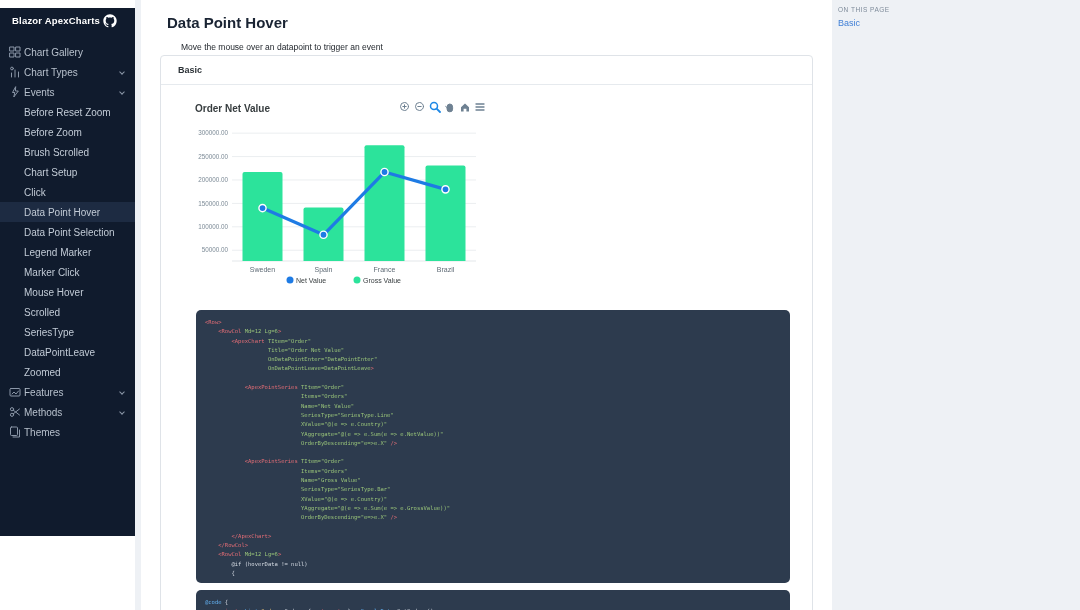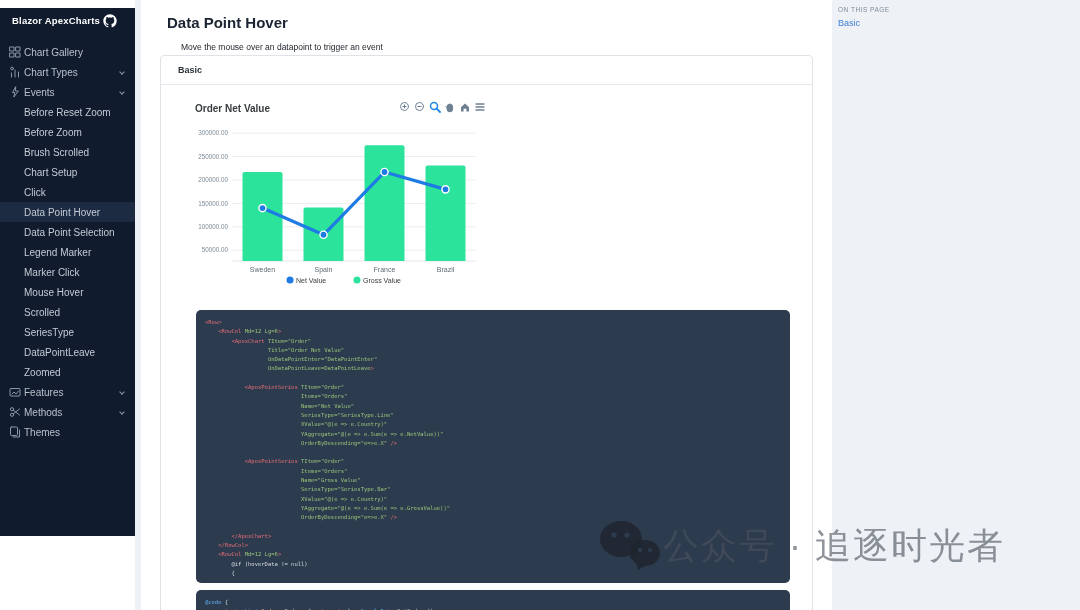--- a/index.html
+++ b/index.html
@@ -268,33 +268,14 @@
   <pre id="code1" class="codeblock"><div class="cl"><span class="t">&lt;Row&gt;</span></div><div class="cl"><span class="t">    &lt;RowCol </span><span class="g">Md=12 Lg=6</span><span class="t">&gt;</span></div><div class="cl"><span class="t">        &lt;ApexChart </span><span class="g">TItem="Order"</span></div><div class="cl"><span class="g">                   Title="Order Net Value"</span></div><div class="cl"><span class="g">                   OnDataPointEnter="DataPointEnter"</span></div><div class="cl"><span class="g">                   OnDataPointLeave=DataPointLeave</span><span class="t">&gt;</span></div><div class="cl">&nbsp;</div><div class="cl"><span class="t">            &lt;ApexPointSeries </span><span class="g">TItem="Order"</span></div><div class="cl"><span class="g">                             Items="Orders"</span></div><div class="cl"><span class="g">                             Name="Net Value"</span></div><div class="cl"><span class="g">                             SeriesType="SeriesType.Line"</span></div><div class="cl"><span class="g">                             XValue="@(e =&gt; e.Country)"</span></div><div class="cl"><span class="g">                             YAggregate="@(e =&gt; e.Sum(e =&gt; e.NetValue))"</span></div><div class="cl"><span class="g">                             OrderByDescending="e=&gt;e.X"</span><span class="t"> /&gt;</span></div><div class="cl">&nbsp;</div><div class="cl"><span class="t">            &lt;ApexPointSeries </span><span class="g">TItem="Order"</span></div><div class="cl"><span class="g">                             Items="Orders"</span></div><div class="cl"><span class="g">                             Name="Gross Value"</span></div><div class="cl"><span class="g">                             SeriesType="SeriesType.Bar"</span></div><div class="cl"><span class="g">                             XValue="@(e =&gt; e.Country)"</span></div><div class="cl"><span class="g">                             YAggregate="@(e =&gt; e.Sum(e =&gt; e.GrossValue))"</span></div><div class="cl"><span class="g">                             OrderByDescending="e=&gt;e.X"</span><span class="t"> /&gt;</span></div><div class="cl">&nbsp;</div><div class="cl"><span class="t">        &lt;/ApexChart&gt;</span></div><div class="cl"><span class="t">    &lt;/RowCol&gt;</span></div><div class="cl"><span class="t">    &lt;RowCol </span><span class="g">Md=12 Lg=6</span><span class="t">&gt;</span></div><div class="cl"><span class="w">        @if (hoverData != null)</span></div><div class="cl"><span class="w">        {</span></div></pre>
   <pre id="code2" class="codeblock"><div class="cl"><span class="b">@code</span><span class="w"> {</span></div><div class="cl"><span class="w">    </span><span class="t">private</span><span class="w"> </span><span class="b">List</span><span class="w">&lt;</span><span class="o">Order</span><span class="w">&gt; Orders { </span><span class="t">get</span><span class="w">; </span><span class="t">set</span><span class="w">; } = </span><span class="b">SampleData</span><span class="w">.GetOrders();</span></div></pre>
 
   <div id="toc">
     <div id="toc-heading">ON THIS PAGE</div>
     <div id="toc-links">
         <div class="toc-link" style="top: 18px;">Basic</div>
       </div>
   </div>
 
-  <div id="watermark">
-    <span>
-      <svg width="66" height="58" viewBox="0 0 66 58">
-        <g fill="rgba(30,36,46,0.82)">
-          <ellipse cx="24" cy="22" rx="21" ry="18"></ellipse>
-          <path d="M36,33 l-3,9 l10,-5 z"></path>
-          <ellipse cx="48" cy="36" rx="15" ry="13"></ellipse>
-          <path d="M39,46 l2,7 l7,-4 z"></path>
-        </g>
-        <g fill="#2d3b4e">
-          <circle cx="17" cy="18" r="2.6"></circle>
-            <circle cx="30" cy="18" r="2.6"></circle>
-          <circle cx="43" cy="33" r="2.1"></circle>
-            <circle cx="53" cy="33" r="2.1"></circle>
-        </g>
-      </svg>
-    </span>
-    <span id="wm-text">公众号 · 追逐时光者</span>
-  </div>
 
 </div>
 
 </body></html>

